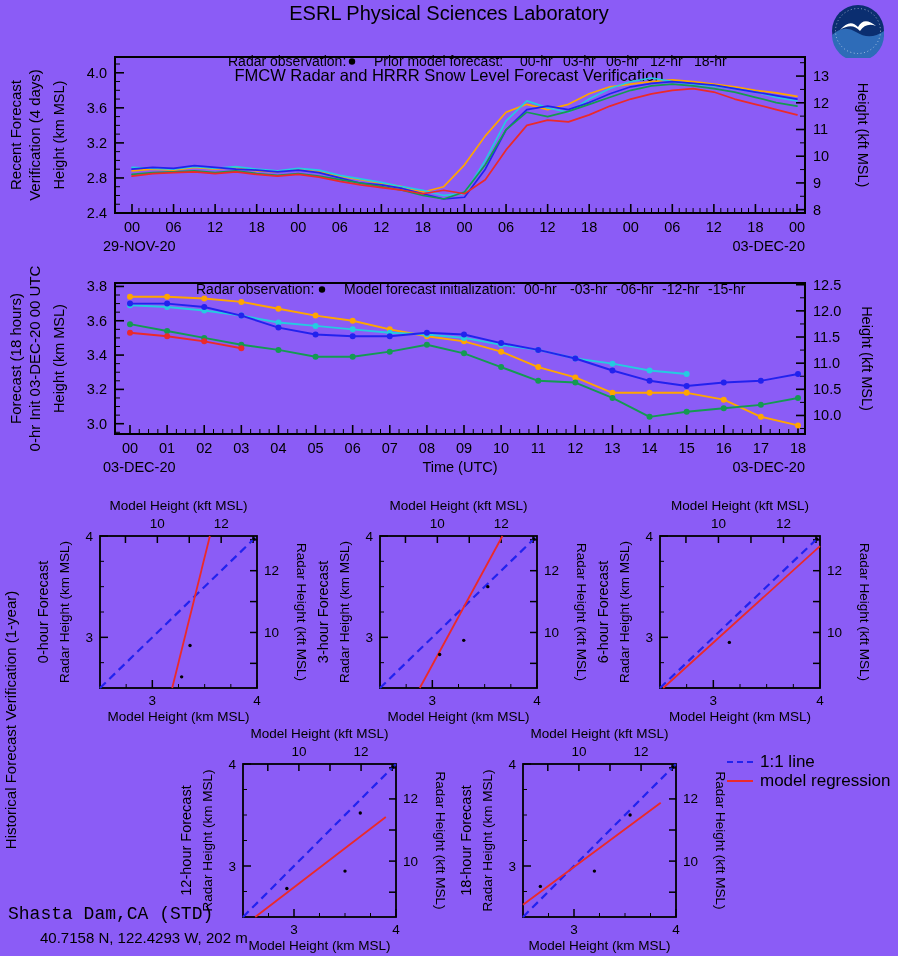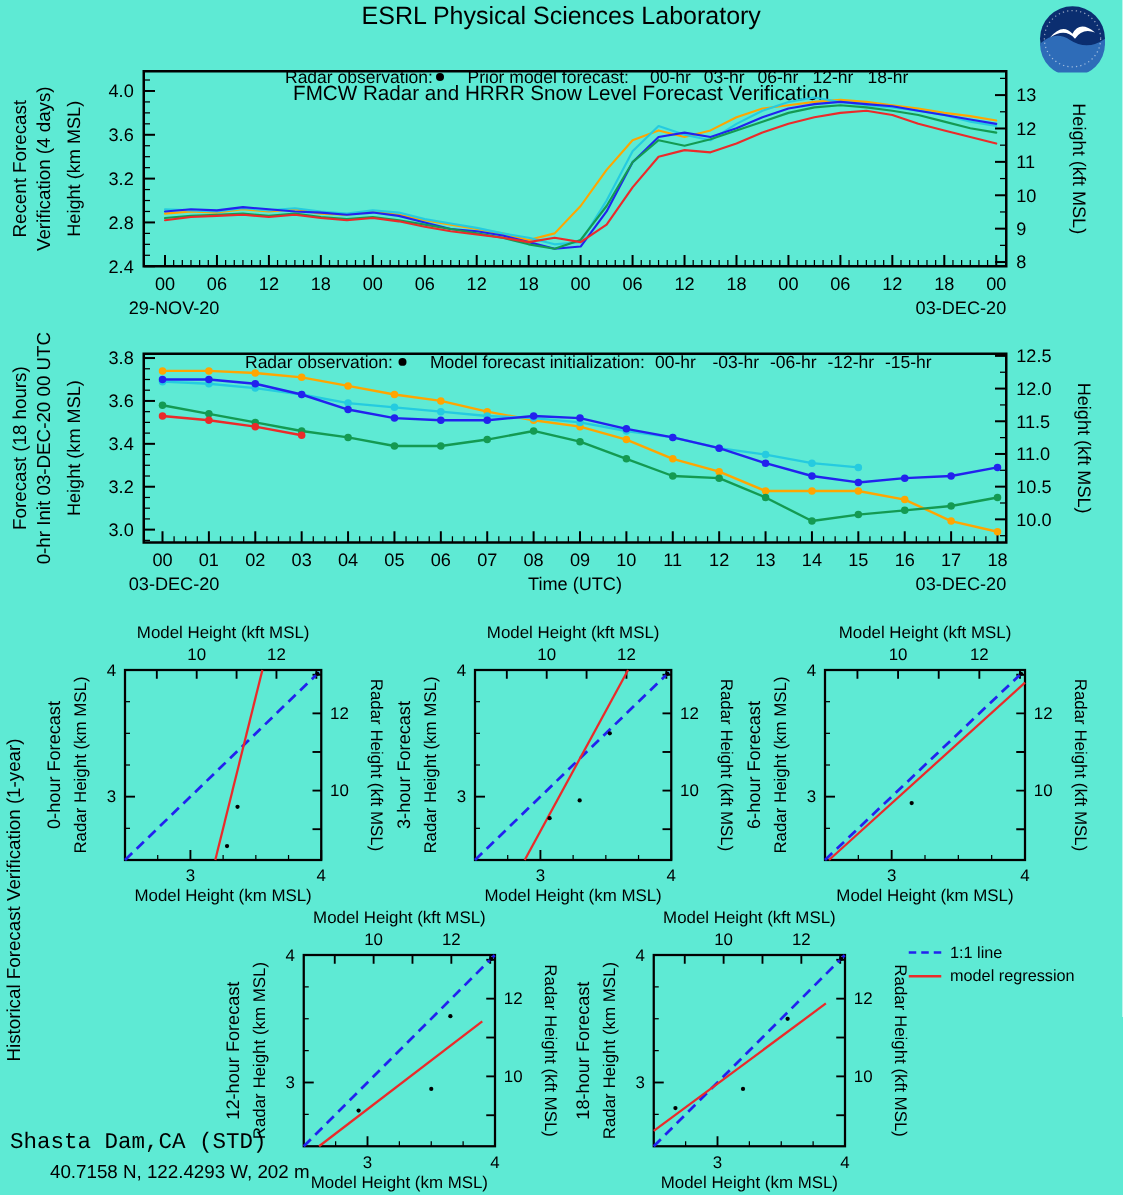--- a/index.html
+++ b/index.html
@@ -1,27 +1,27 @@
 <!DOCTYPE html>
 <html><head>
 <meta charset="utf-8">
 <style>
   html,body{margin:0;padding:0;background:#fff;}
-  .canvas{position:relative;width:898px;height:956px;background:#5eead4;
+  .canvas{position:relative;width:898px;height:956px;background:#8b5cf6;
           font-family:"Liberation Sans",sans-serif;overflow:hidden;}
   .title{position:absolute;top:2px;left:0;width:898px;text-align:center;
          font-size:20px;color:#000;}
   .subtitle{position:absolute;top:28px;left:0;width:898px;text-align:center;
             font-size:16.5px;color:#000;margin-top:38px;}
   #plots{position:absolute;left:0;top:0;}
   #plots text{font-family:"Liberation Sans",sans-serif;fill:#000;}
   .logo{position:absolute;top:2px;right:12px;width:56px;height:56px;}
   .station-name{position:absolute;left:8px;top:904px;font-size:18px;color:#000;font-family:Liberation Mono, monospace;}
   .station-coords{position:absolute;left:8px;top:929px;font-size:15px;color:#000;margin-left:32px;}
-  .scatter-legend{position:absolute;left:727px;top:752px;font-size:13px;color:#000;}
+  .scatter-legend{position:absolute;left:727px;top:752px;font-size:17px;color:#000;}
   .leg-row{display:flex;align-items:center;height:19px;}
   .samp{display:inline-block;width:26px;margin-right:7px;}
   .samp.dash{border-top:2.5px dashed #2222EE;}
   .samp.solid{border-top:2.5px solid #EB2A2A;}
 </style>
 </head>
 <body>
 
 <div class="canvas">
 

